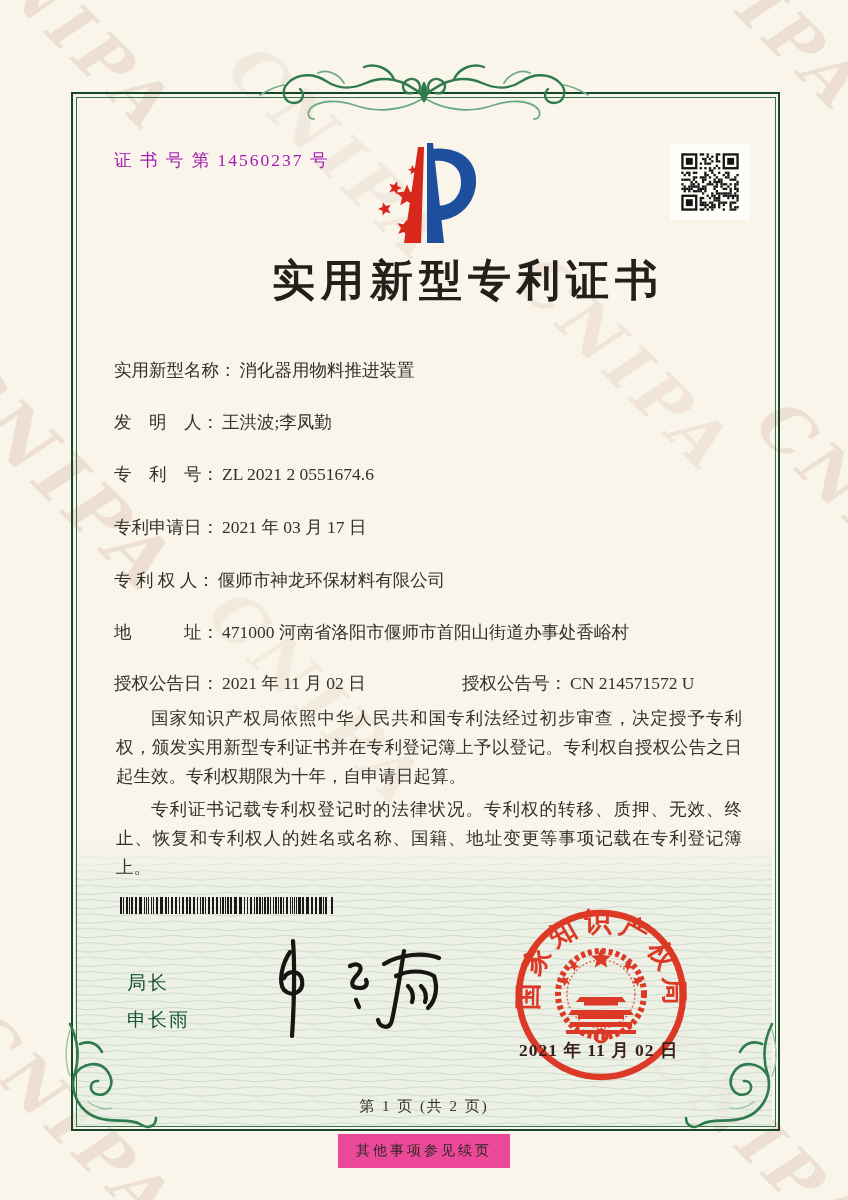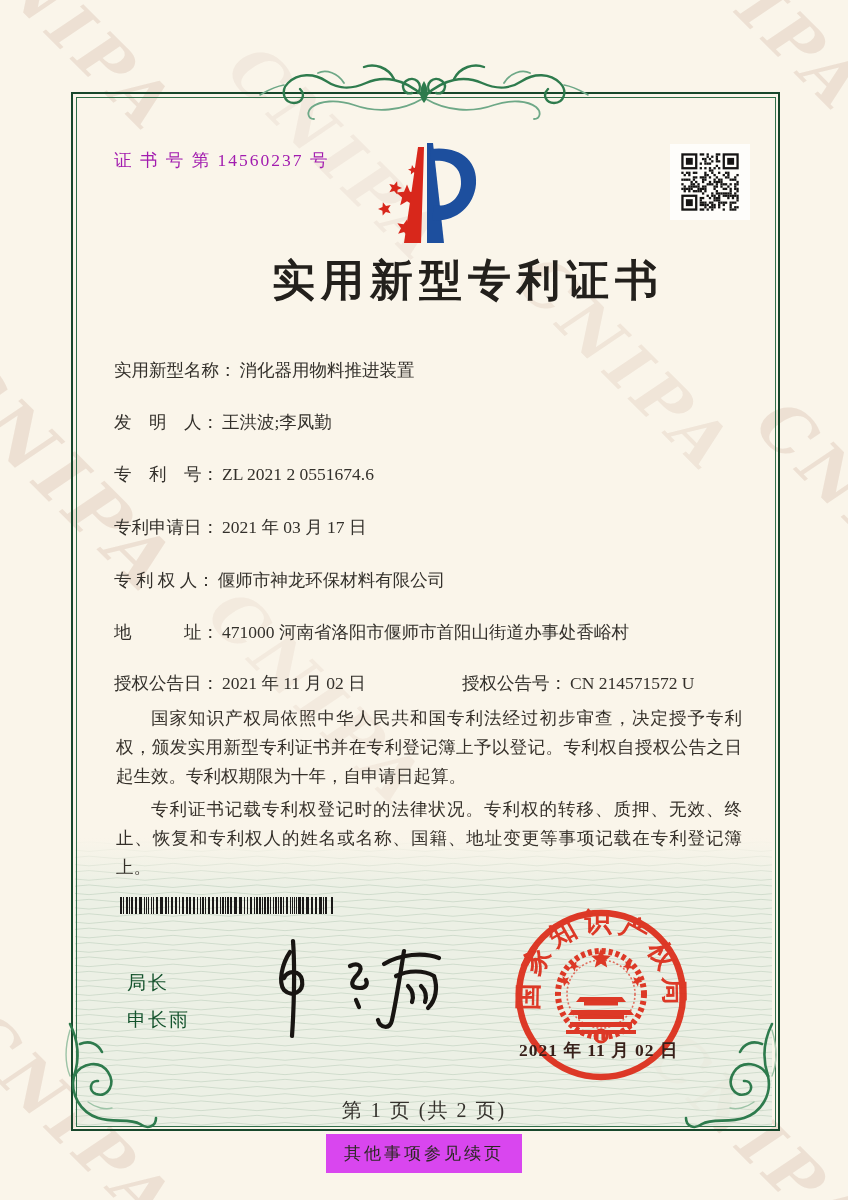--- a/index.html
+++ b/index.html
@@ -53,25 +53,25 @@
     text-align:justify;color:#35302a;z-index:5;position:absolute;
   }
   .body-text p{margin:4px;text-indent:2em;}
   .barcode{left:120px;top:897px;}
   .sign-block{left:127px;top:964px;font-family:"Liberation Sans","DejaVu Sans",sans-serif;
     font-size:19px;line-height:37px;color:#14532d;letter-spacing:2px;}
   .autograph{left:238px;top:936px;}
   .seal{left:508px;top:902px;z-index:5;position:absolute;}
   .seal-date{left:519px;top:1038px;font-size:17.5px;letter-spacing:1px;
     color:#38201a;font-weight:bold;z-index:6;}
-  .pageinfo{left:50%;top:1097px;transform:translateX(-50%);font-size:20px;
+  .pageinfo{left:50%;top:1097px;transform:translateX(-50%);font-size:15px;
     letter-spacing:2px;color:#33302b;}
   .footnote{
     left:50%;top:1134px;transform:translateX(-50%);
-    background:#d946ef;padding:8px 18px;font-size:17px;letter-spacing:3px;color:#2c2823;
+    background:#ec4899;padding:8px 18px;font-size:14px;letter-spacing:3px;color:#2c2823;
     z-index:5;position:absolute;white-space:nowrap;
   }
 </style>
 </head>
 <body>
 
 <div class="page">
 
   <span class="wm" style="left:-70px;top:-15px">CNIPA</span>
   <span class="wm" style="left:620px;top:-35px">CNIPA</span>

